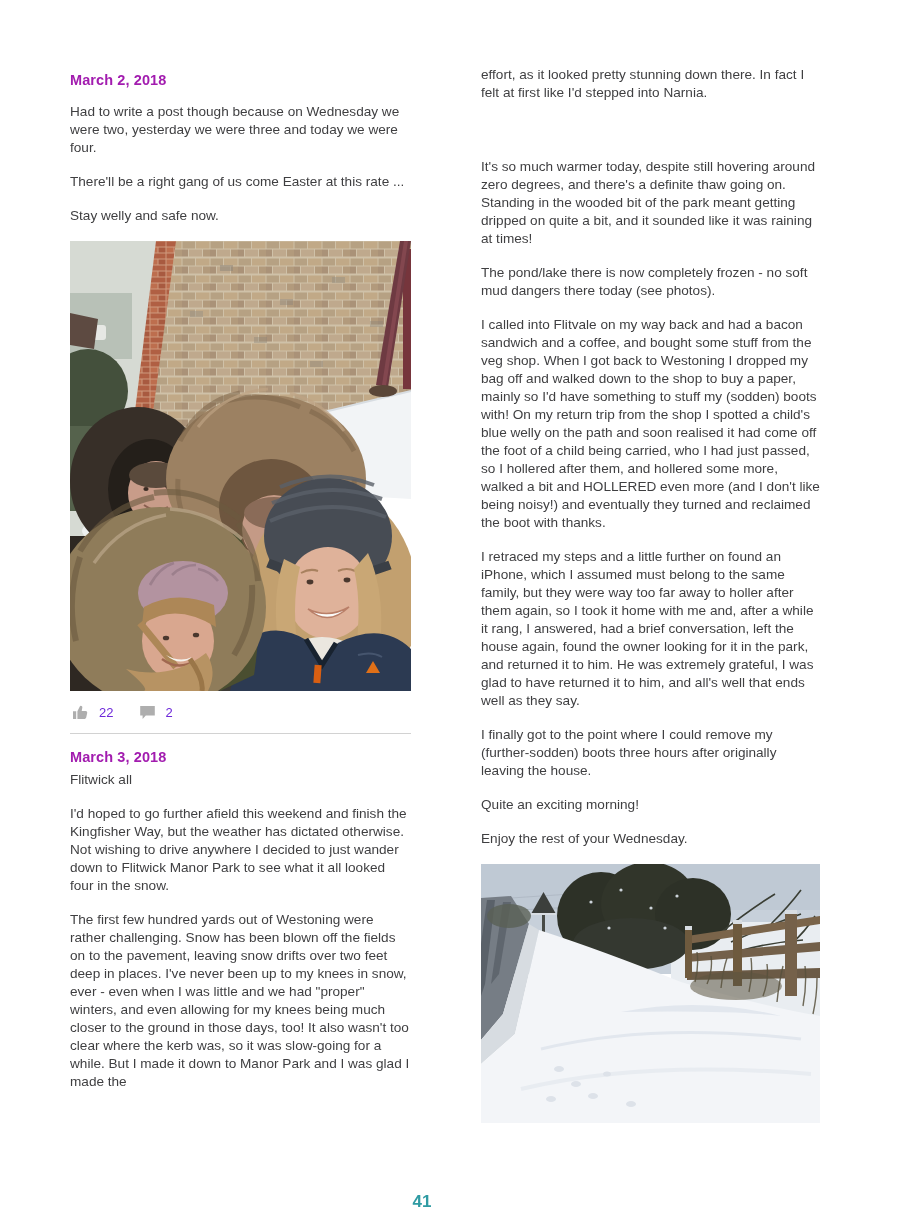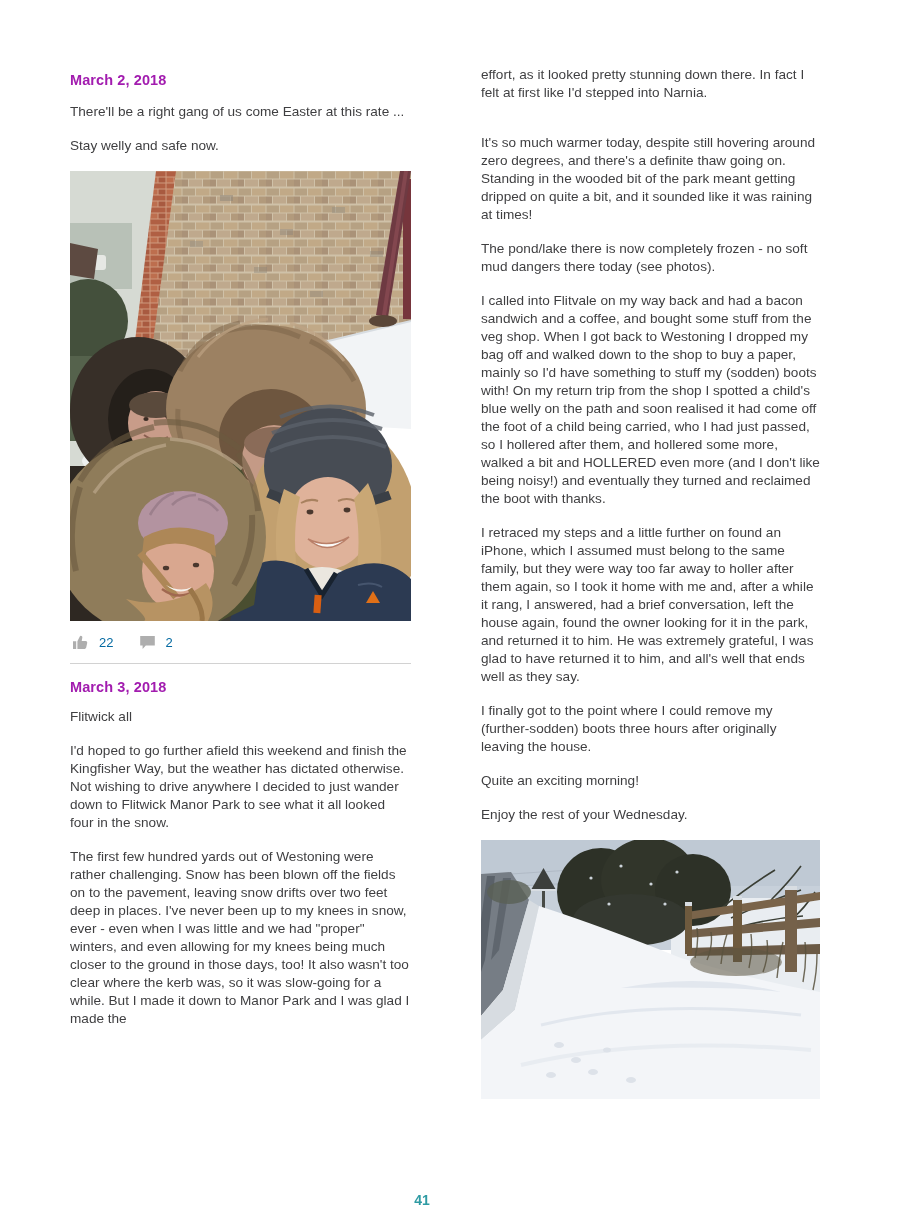--- a/index.html
+++ b/index.html
@@ -4,41 +4,42 @@
 <style>
   html,body{margin:0;padding:0;}
   body{
     width:898px;height:1228px;position:relative;background:#ffffff;
     font-family:"Liberation Sans",sans-serif;overflow:hidden;
   }
   .col{position:absolute;top:60px;width:341px;}
   .col-left{left:70px;}
   .col-right{left:481px;}
   .post-date{font-size:14.5px;font-weight:700;color:#a21caf;margin:12px 0 15px 0;letter-spacing:.1px;}
-  .post-date.second{margin-top:15px;margin-bottom:13px;}
+  .post-date.second{margin-top:15px;margin-bottom:6px;}
   p.body{font-size:13.6px;line-height:18px;color:#3f3f41;margin:0 0 16px 0;}
-  p.gap-after{margin-bottom:32px;}
+  p.gap-after{margin-bottom:56px;}
   .photo{width:341px;overflow:hidden;margin:3px 0 0 0;line-height:0;}
   .photo-selfie{height:450px;}
   .photo-snow{width:339px;height:259px;margin-top:1px;}
   .meta-bar{display:flex;align-items:center;margin:13px 0 0 2px;}
   .meta-bar .icon{display:inline-flex;line-height:0;}
-  .meta-bar .count{font-size:13px;color:#0369a1;margin:0 0 0 9px;}
+  .meta-bar .count{font-size:13px;color:#6d28d9;margin:0 0 0 9px;}
   .meta-bar .icon.second{margin-left:26px;}
   .divider{border:none;border-top:1px solid #d2d2d2;margin:13px 0 3px 0;height:0;}
   .page-number{position:absolute;top:1192px;left:0;width:844px;text-align:center;
-    font-size:14px;font-weight:700;color:#2f9ba3;}
+    font-size:17px;font-weight:700;color:#2f9ba3;}
 </style>
 </head>
 <body>
 
 <div class="col col-left">
 
   <h3 class="post-date">March 2, 2018</h3>
 
+  <p class="body">Had to write a post though because on Wednesday we were two, yesterday we were three and today we were four.</p>
   <p class="body">There'll be a right gang of us come Easter at this rate ...</p>
   <p class="body">Stay welly and safe now.</p>
 
   <div class="photo photo-selfie">
     <svg width="341" height="450" viewBox="0 0 341 450">
       <defs>
         <pattern id="brick" width="28" height="17" patternUnits="userSpaceOnUse">
           <rect width="28" height="17" fill="#cfc1a8"></rect>
           <rect x="0.5" y="0.5" width="12.5" height="7" fill="#b6a183"></rect>
           <rect x="14" y="0.5" width="13.5" height="7" fill="#c1a987"></rect>

